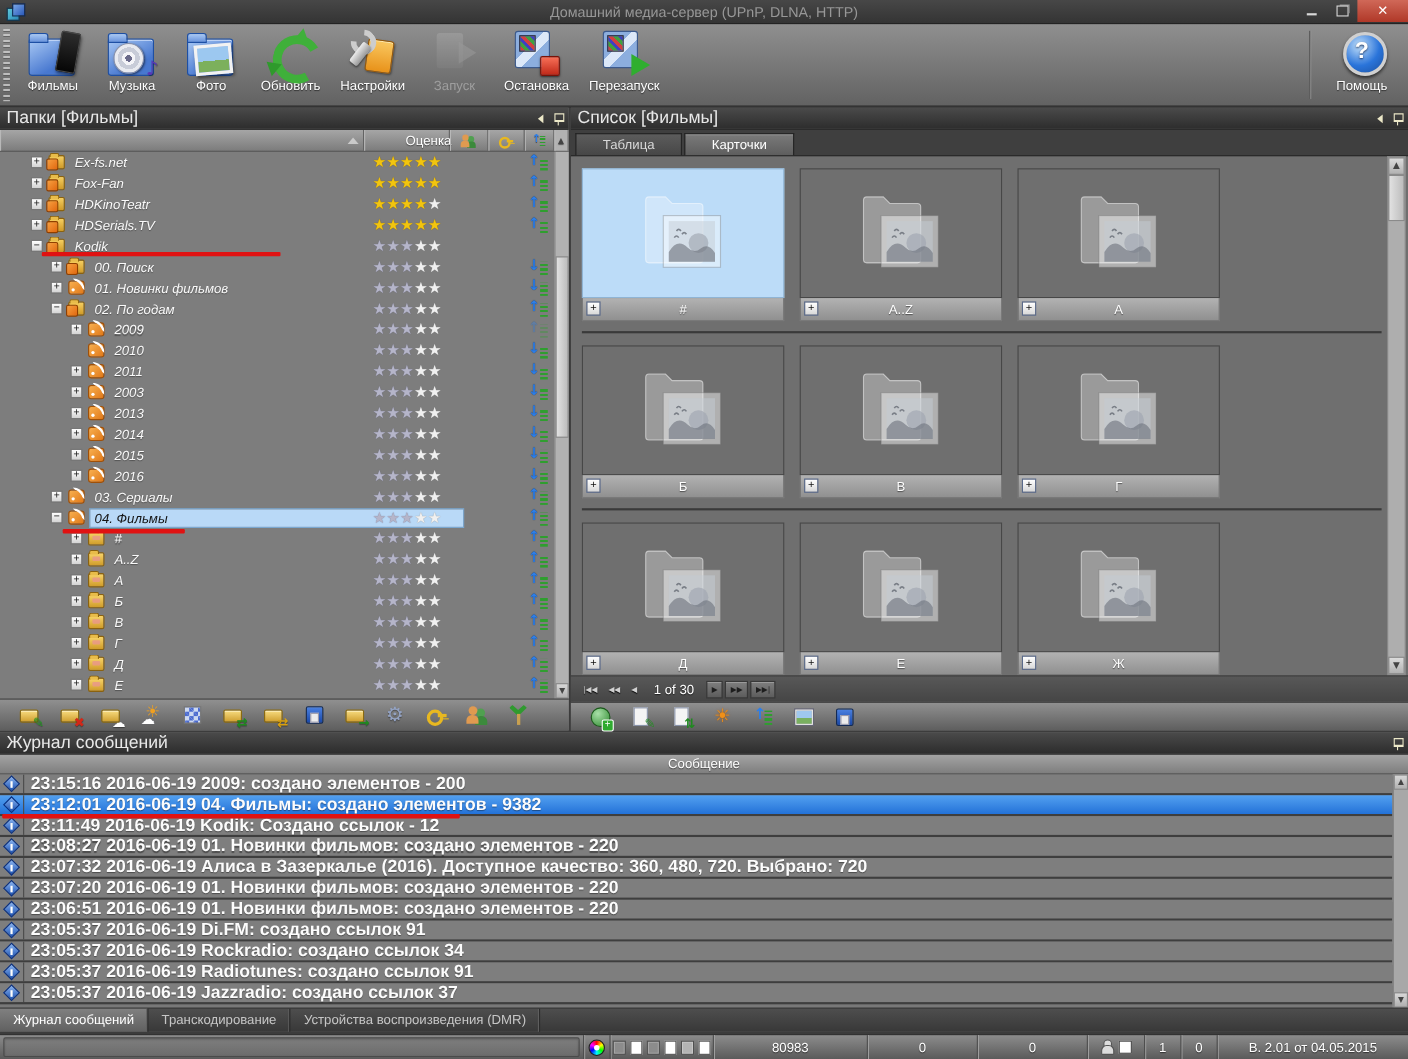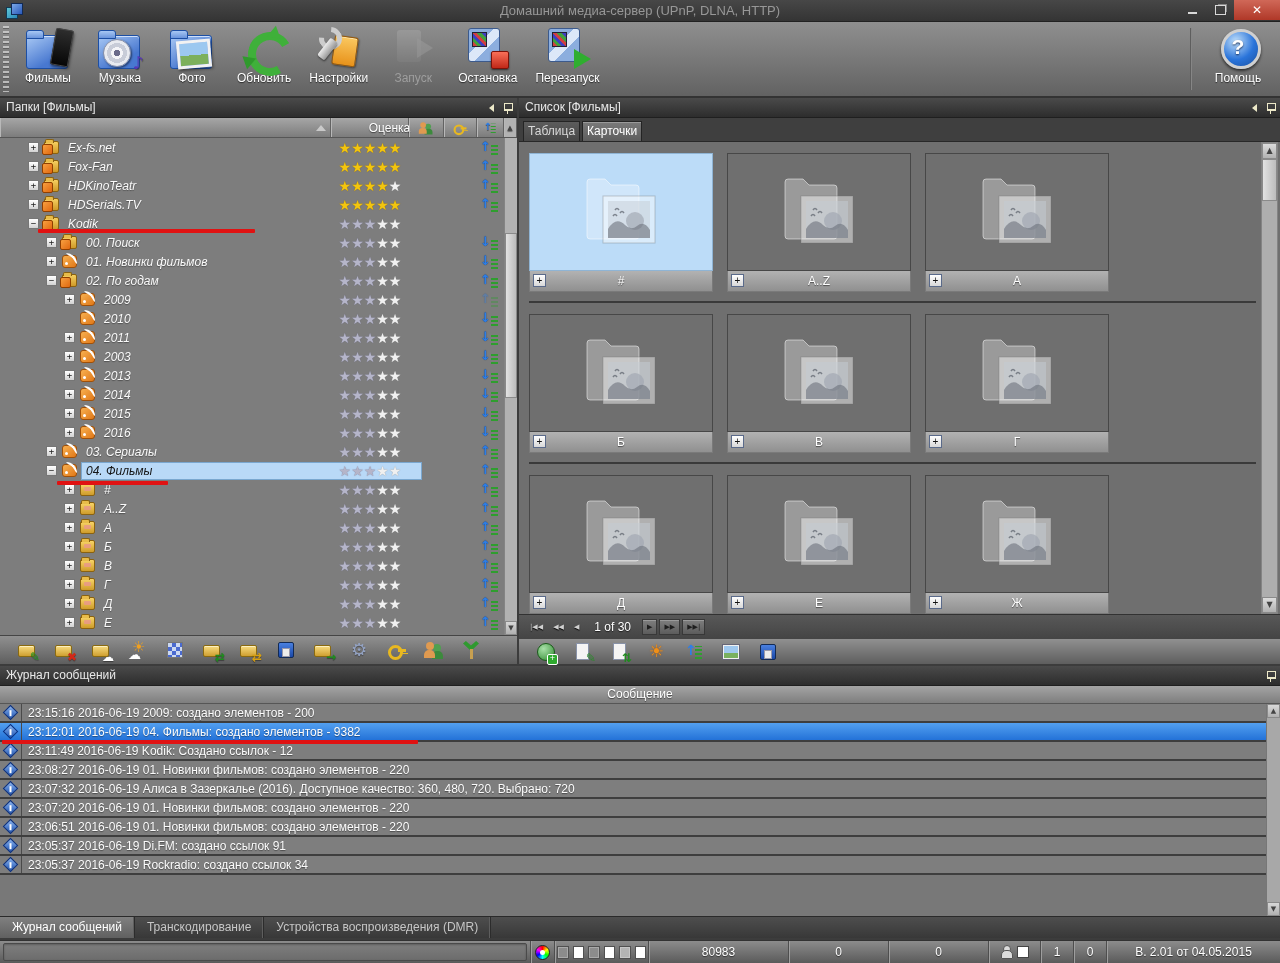--- a/index.html
+++ b/index.html
@@ -52,21 +52,21 @@
   .bi.stop-icon::before,.bi.restart-icon::before{left:5px;top:2px;width:30px;height:32px;background:linear-gradient(135deg,#8caede 0 40%,#dce8f8 40% 60%,#8caede 60%);border:1px solid #3c5a8c;border-radius:3px;}
   .bi.stop-icon .bi2::before,.bi.restart-icon .bi2::before{left:9px;top:6px;width:13px;height:13px;background:repeating-linear-gradient(45deg,#d04040 0 3px,#40a040 3px 6px,#4040c0 6px 9px);border:1px solid #223;}
   .bi.stop-icon::after{right:4px;bottom:1px;width:16px;height:16px;background:linear-gradient(#f87058,#c02818);border:1px solid #7a1208;border-radius:2px;box-shadow:0 1px 2px rgba(0,0,0,.6);}
   .bi.restart-icon::after{right:2px;bottom:1px;border-left:17px solid #2fae2f;border-top:10px solid transparent;border-bottom:10px solid transparent;}
   .bi.help-icon::before{left:8px;top:3px;width:34px;height:34px;border-radius:50%;border:3px solid #d0d0d0;background:radial-gradient(circle at 35% 28%,#c2e0fa,#2a74da 55%,#1a4f9e);box-shadow:0 2px 3px rgba(0,0,0,.6);}
   .bi.help-icon::after{content:"?";left:0;right:0;top:9px;text-align:center;color:#fff;font-size:21px;font-weight:bold;text-shadow:0 1px 2px rgba(0,20,60,.8);}
 
   
   .panel{position:absolute;background:#7d7d7d;}
   .phead{height:20px;background:linear-gradient(#4a4a4a,#2d2d2d);border-bottom:1px solid #1f1f1f;position:relative;}
-  .phead .ptitle{font-size:12px;color:#e8e8e8;line-height:19px;padding-left:6px;}
+  .phead .ptitle{font-size:16px;color:#e8e8e8;line-height:19px;padding-left:6px;}
   .hicons{position:absolute;right:5px;top:4px;display:flex;gap:9px;align-items:center;}
   .collapse-arrow{width:0;height:0;border-right:5px solid #ece8c8;border-top:4px solid transparent;border-bottom:4px solid transparent;}
   .pin{width:9px;height:12px;position:relative;}
   .pin::before{content:"";position:absolute;left:1px;top:1px;width:7px;height:5px;border:1px solid #ece8c8;border-bottom:2px solid #ece8c8;}
   .pin::after{content:"";position:absolute;left:4px;top:8px;width:1px;height:4px;background:#ece8c8;}
 
   
   .lp{left:0;top:98px;width:517px;height:566px;}
   .colhdr{height:20px;display:flex;background:linear-gradient(#a6a6a6,#7c7c7c);border-bottom:1px solid #565656;}
   .colhdr .cell{border-right:1px solid #636363;box-shadow:inset 1px 0 0 #b8b8b8;display:flex;align-items:center;justify-content:center;color:#fff;font-size:12px;text-shadow:0 1px 1px rgba(0,0,0,.5);}
@@ -143,21 +143,21 @@
   .mi.recycle-icon::after{content:"⇅";right:-2px;bottom:-3px;color:#1f8a1f;font-weight:bold;font-size:12px;font-family:"DejaVu Sans",sans-serif;}
   .mi.sun-icon::before{content:"☀";left:2px;top:-1px;color:#f09018;font-size:17px;font-family:"DejaVu Sans",sans-serif;text-shadow:0 0 2px #b05800;}
   .mi.sort-arrows-icon::before{content:"↑";left:1px;top:0;font-weight:bold;font-size:14px;color:#2d7ee8;font-family:"DejaVu Sans",sans-serif;}
   .mi.sort-arrows-icon::after{content:"";left:11px;top:4px;width:7px;height:13px;background:repeating-linear-gradient(to top,#2f9e2f 0 2px,transparent 2px 4px);}
   .mi.image-icon::before{content:"";inset:3px 2px;background:linear-gradient(#9fc8ef 55%,#79b060 45%);border:1px solid #f0f0f0;box-shadow:0 0 0 1px #667;}
   .mi.sm{transform:scale(.72);margin:0;}
 
   
   .rp{left:519px;top:98px;width:761px;height:566px;background:#6f6f6f;}
   .tabs{height:24px;background:#3f3f3f;display:flex;align-items:flex-end;padding-left:4px;gap:2px;border-bottom:1px solid #282828;}
-  .tab{height:20px;line-height:19px;padding:0 4px;font-size:12px;color:#d8d8d8;background:linear-gradient(#5c5c5c,#474747);border:1px solid #242424;border-bottom:none;margin-top:13px;}
+  .tab{height:20px;line-height:19px;padding:0 24px;font-size:12px;color:#d8d8d8;background:linear-gradient(#5c5c5c,#474747);border:1px solid #242424;border-bottom:none;margin-top:13px;}
   .tab.active{background:linear-gradient(#7a7a7a,#5e5e5e);color:#fff;box-shadow:inset 0 1px 0 #9a9a9a;}
   .cards-vp{position:absolute;left:0;right:0;top:44px;bottom:50px;overflow:hidden;}
   .cards{position:absolute;left:10px;top:0;right:24px;bottom:0;}
   .card-row{display:flex;gap:14px;padding-top:11px;}
   .card{width:184px;}
   .card-img{height:118px;border:1px solid #474747;display:flex;align-items:center;justify-content:center;}
   .card.sel .card-img{background:#bcdcf8;border-color:#8fb4d4;}
   .card-cap{height:21px;background:linear-gradient(#b2b2b2,#909090);border:1px solid #7a7a7a;border-top:none;position:relative;display:flex;align-items:center;justify-content:center;}
   .card-label{font-size:12px;color:#fff;text-shadow:0 1px 1px rgba(0,0,0,.5);}
   .plus-btn{position:absolute;left:3px;top:3px;width:13px;height:13px;background:linear-gradient(#fff,#d8d8d8);border:1px solid #5a6a8a;font-size:10px;line-height:11px;text-align:center;color:#111;}
@@ -181,21 +181,21 @@
 
   
   .logp{left:0;top:666px;width:1280px;height:272px;background:#787878;}
   .logcol{height:18px;background:linear-gradient(#a4a4a4,#7e7e7e);border-bottom:1px solid #565656;text-align:center;font-size:12px;color:#fff;line-height:17px;text-shadow:0 1px 1px rgba(0,0,0,.5);}
   .logrows{position:absolute;left:0;right:14px;top:38px;bottom:22px;overflow:hidden;}
   .logrow{height:17px;margin-bottom:2px;background:#7e7e7e;display:flex;align-items:center;box-shadow:0 2px 0 #3e3e3e;}
   .logrow.sel{background:linear-gradient(#53a0f0,#2372d8);}
   .log-ico{width:22px;flex:none;display:flex;align-items:center;justify-content:center;border-right:1px solid #4a4a4a;height:100%;}
   .diamond{width:11px;height:11px;transform:rotate(45deg);background:linear-gradient(135deg,#8ab4f0,#1a50b0);border:1px solid #0a3080;position:relative;}
   .diamond::after{content:"";position:absolute;left:4px;top:2px;width:2px;height:6px;background:#fff;transform:rotate(-45deg);}
-  .logtext{padding-left:6px;font-size:12px;color:#fcfcfc;text-shadow:0 1px 1px rgba(0,0,0,.4);white-space:nowrap;}
+  .logtext{padding-left:6px;font-size:16px;color:#fcfcfc;text-shadow:0 1px 1px rgba(0,0,0,.4);white-space:nowrap;font-weight:bold;}
   .logscroll{position:absolute;right:0;top:38px;bottom:22px;width:14px;background:#a8a8a8;border-left:1px solid #777;}
   .logtabs{position:absolute;left:0;right:0;bottom:0;height:22px;background:linear-gradient(#4e4e4e,#383838);border-top:1px solid #2a2a2a;display:flex;}
   .logtab{padding:0 12px;line-height:21px;font-size:12px;color:#c6c6c6;border-right:1px solid #2c2c2c;box-shadow:inset -1px 0 0 #5e5e5e;}
   .logtab.active{background:linear-gradient(#808080,#606060);color:#fff;}
 
   
   .statusbar{position:absolute;left:0;top:940px;width:1280px;height:23px;background:linear-gradient(#8c8c8c,#5a5a5a);border-top:1px solid #323232;display:flex;align-items:stretch;}
   .scell{border-left:1px solid #4e4e4e;box-shadow:inset 1px 0 0 #9e9e9e;display:flex;align-items:center;justify-content:center;color:#fff;font-size:12px;text-shadow:0 1px 1px rgba(0,0,0,.55);flex:none;}
   .scell.wide{width:530px;border-left:none;box-shadow:none;padding:2px 3px;}
   .scell.wide .inset{width:100%;height:100%;background:linear-gradient(#7e7e7e,#6c6c6c);border:1px solid #4a4a4a;border-radius:2px;box-shadow:inset 0 1px 2px rgba(0,0,0,.25);}
@@ -848,21 +848,33 @@
         <span class="logtext">23:05:37 2016-06-19 Di.FM: создано ссылок 91</span>
       </div>
 
       <div class="logrow">
         <span class="log-ico">
           <span class="diamond"></span>
         </span>
         <span class="logtext">23:05:37 2016-06-19 Rockradio: создано ссылок 34</span>
       </div>
 
-
+      <div class="logrow">
+        <span class="log-ico">
+          <span class="diamond"></span>
+        </span>
+        <span class="logtext">23:05:37 2016-06-19 Radiotunes: создано ссылок 91</span>
+      </div>
+
+      <div class="logrow">
+        <span class="log-ico">
+          <span class="diamond"></span>
+        </span>
+        <span class="logtext">23:05:37 2016-06-19 Jazzradio: создано ссылок 37</span>
+      </div>
     </div>
   <div class="logscroll">
     <div class="varrow" style="top:0;">▲</div>
     <div class="varrow dn">▼</div>
   </div>
   <div class="logtabs">
 
       <div class="logtab active">Журнал сообщений</div>
 
       <div class="logtab">Транскодирование</div>

